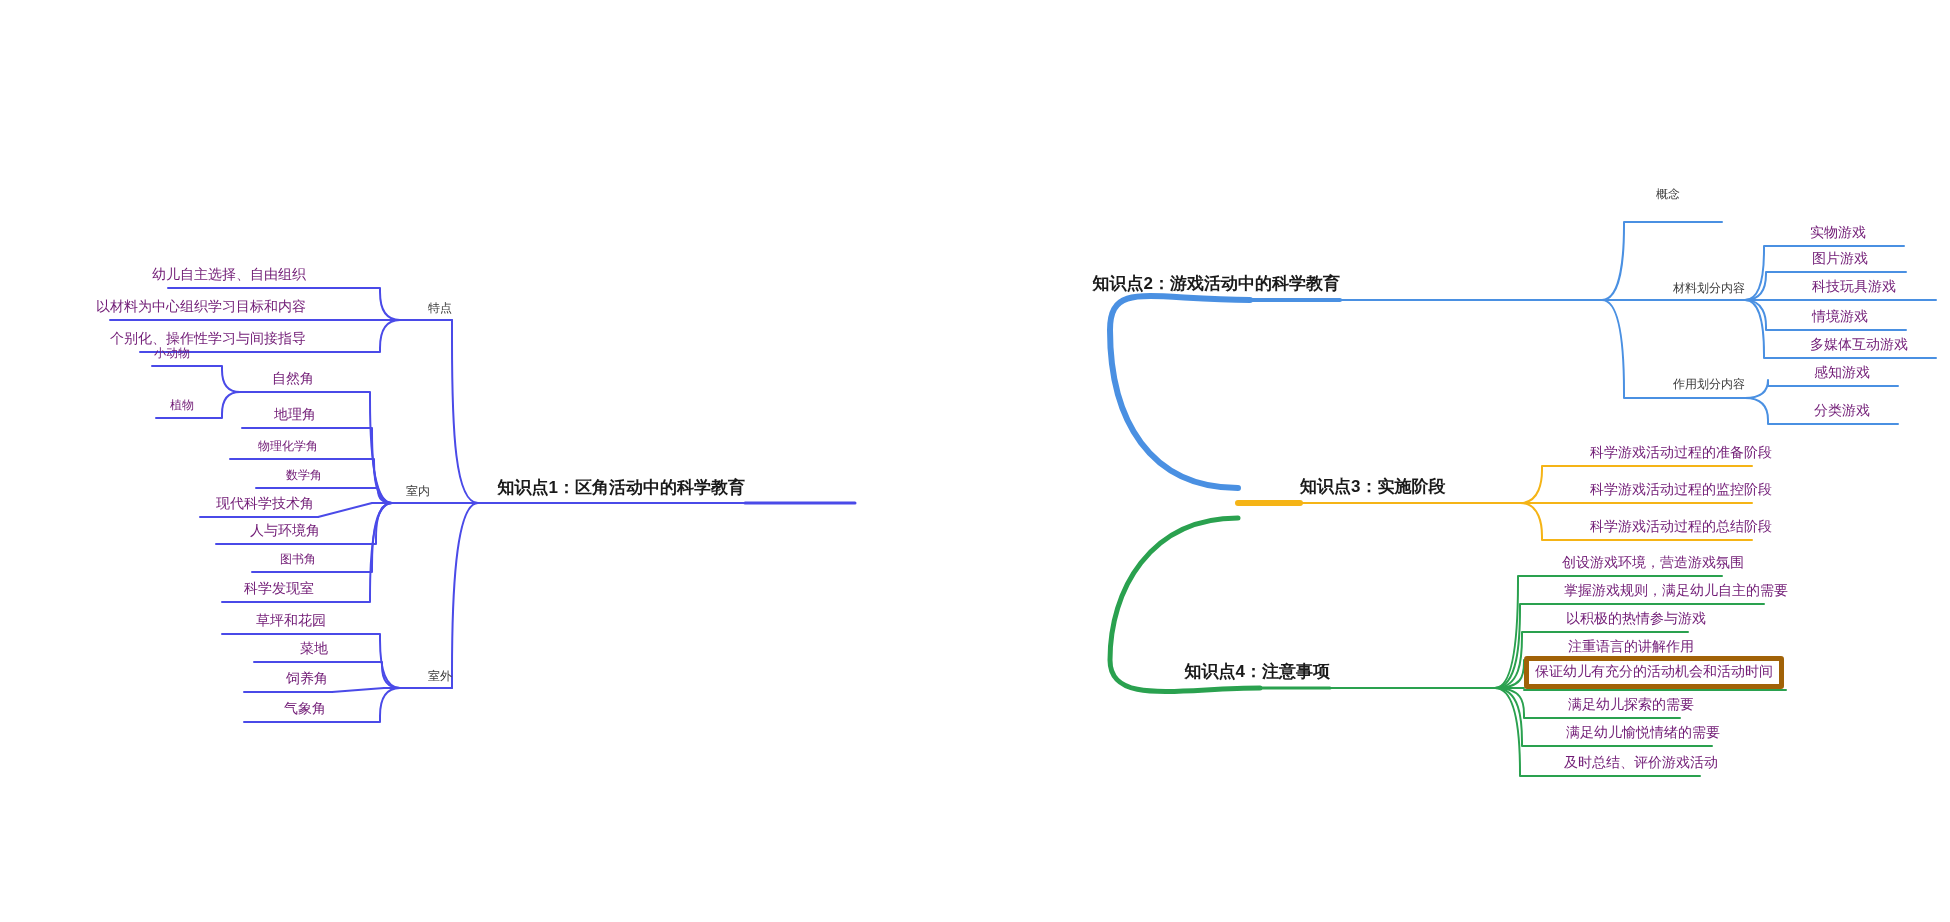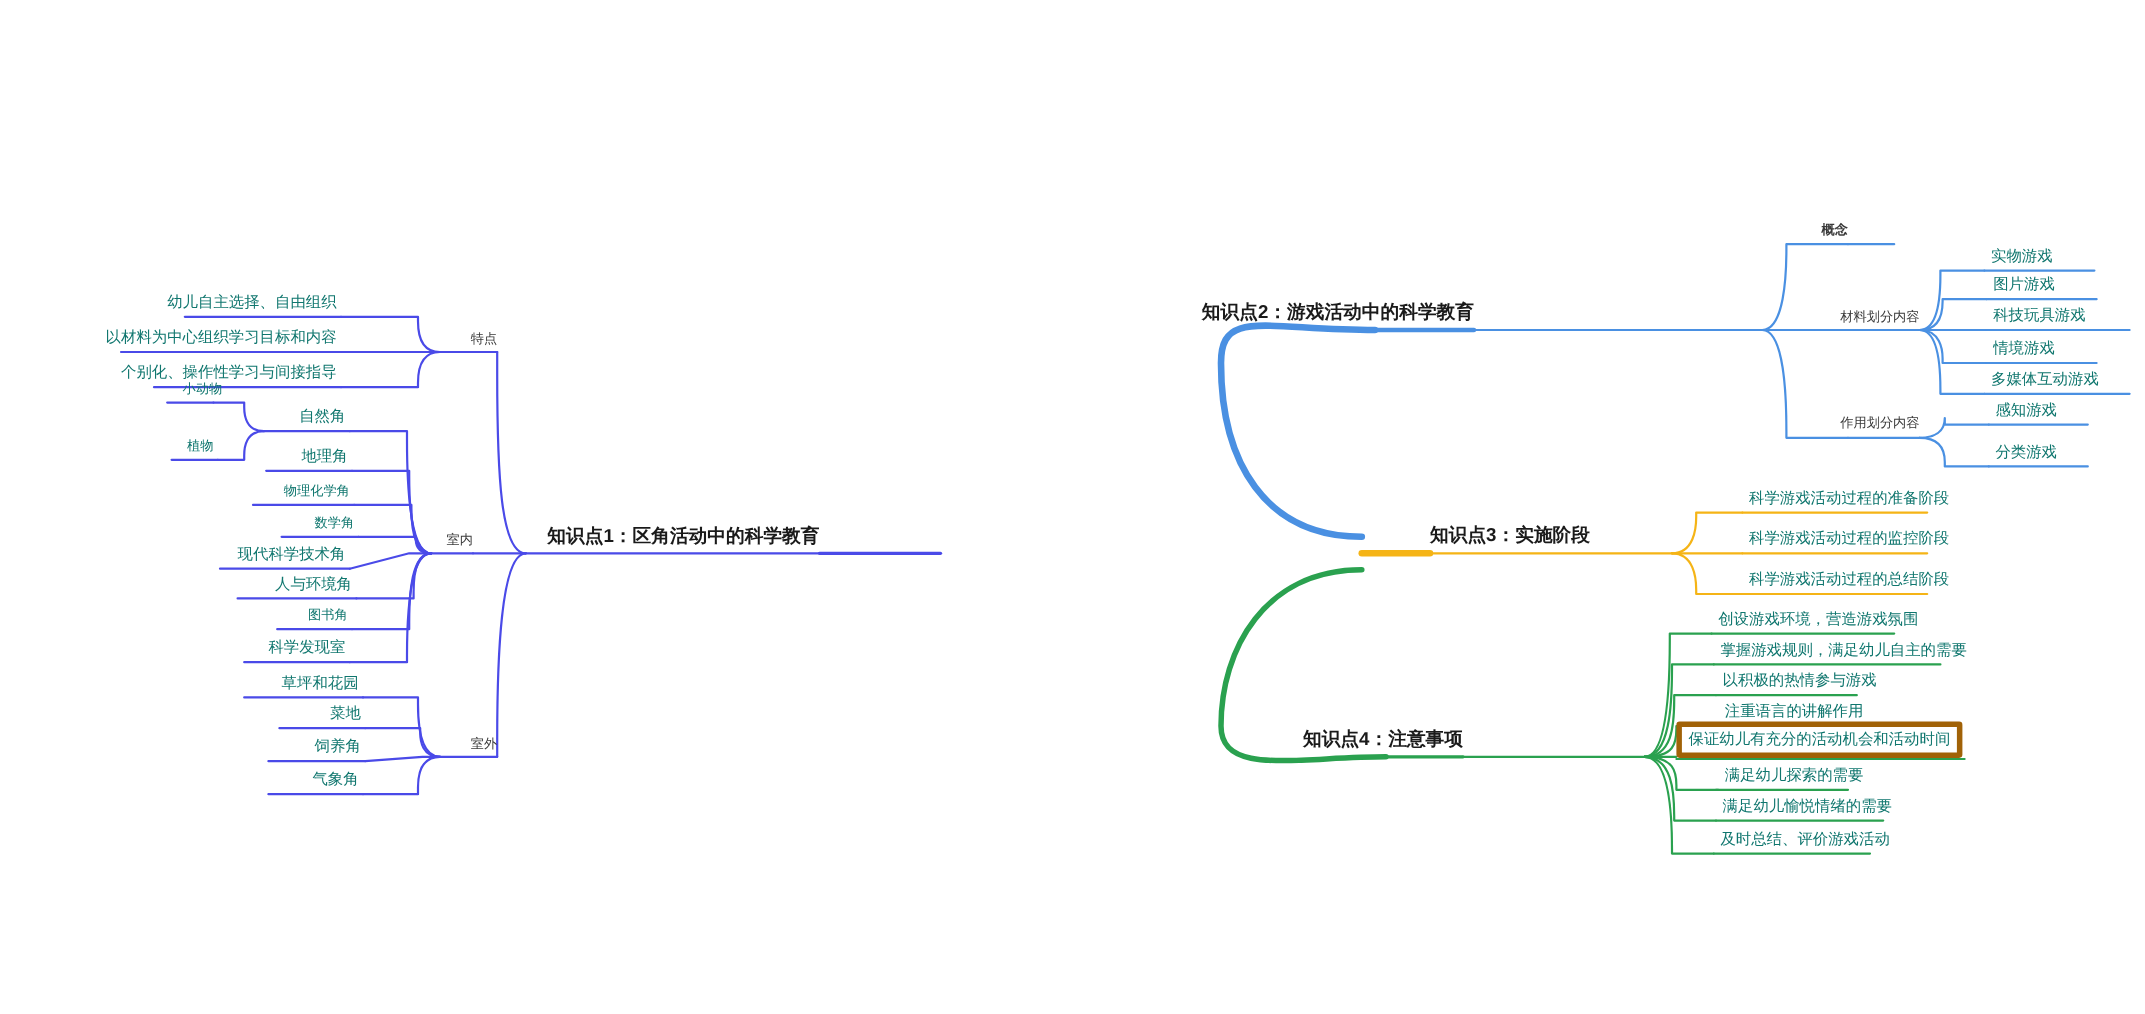--- a/index.html
+++ b/index.html
@@ -20,21 +20,21 @@
     box-shadow:0 1px 2px rgba(0,0,0,.18);
   }
 
   
   .topic{font-weight:bold;font-size:17px;color:#1a1a1a;}
 
   
   .label2{font-size:12px;color:#3a3a3a;}
 
   
-  .leaf{font-size:14px;color:#0f766e;padding:1px 4px 2px 4px;}
+  .leaf{font-size:14px;color:#701a75;padding:1px 4px 2px 4px;}
   .leaf.sm{font-size:12px;}
 
   
   .selected{
     border:5px solid #a16207;background:#ffffff;border-radius:3px;
     padding:2px 6px 3px 6px;
   }
 </style>
 </head>
 <body>
@@ -175,32 +175,32 @@
   <div class="node label2" style="left:430px;top:503px;transform:translate(-100%,-100%) translateY(-3px);">室内</div>
   <div class="node leaf" style="left:318px;top:392px;transform:translate(-100%,-100%) translateY(-2px);">自然角</div>
   <div class="node leaf" style="left:320px;top:428px;transform:translate(-100%,-100%) translateY(-2px);">地理角</div>
   <div class="node leaf sm" style="left:322px;top:459px;transform:translate(-100%,-100%) translateY(-2px);">物理化学角</div>
   <div class="node leaf sm" style="left:326px;top:488px;transform:translate(-100%,-100%) translateY(-2px);">数学角</div>
   <div class="node leaf" style="left:318px;top:517px;transform:translate(-100%,-100%) translateY(-2px);">现代科学技术角</div>
   <div class="node leaf" style="left:324px;top:544px;transform:translate(-100%,-100%) translateY(-2px);">人与环境角</div>
   <div class="node leaf sm" style="left:320px;top:572px;transform:translate(-100%,-100%) translateY(-2px);">图书角</div>
   <div class="node leaf" style="left:318px;top:602px;transform:translate(-100%,-100%) translateY(-2px);">科学发现室</div>
 
-  <div class="node leaf sm" style="left:194px;top:366px;transform:translate(-100%,-100%) translateY(-2px);margin-left:12px;">小动物</div>
+  <div class="node leaf sm" style="left:194px;top:366px;transform:translate(-100%,-100%) translateY(-2px);">小动物</div>
   <div class="node leaf sm" style="left:198px;top:418px;transform:translate(-100%,-100%) translateY(-2px);">植物</div>
 
   <div class="node label2" style="left:452px;top:688px;transform:translate(-100%,-100%) translateY(-3px);">室外</div>
   <div class="node leaf" style="left:330px;top:634px;transform:translate(-100%,-100%) translateY(-2px);">草坪和花园</div>
   <div class="node leaf" style="left:332px;top:662px;transform:translate(-100%,-100%) translateY(-2px);">菜地</div>
   <div class="node leaf" style="left:332px;top:692px;transform:translate(-100%,-100%) translateY(-2px);">饲养角</div>
   <div class="node leaf" style="left:330px;top:722px;transform:translate(-100%,-100%) translateY(-2px);">气象角</div>
 
   <div class="node topic" style="left:1340px;top:300px;transform:translate(-100%,-100%) translateY(-5px);">知识点2：游戏活动中的科学教育</div>
 
-  <div class="node label2" style="left:1680px;top:221px;transform:translate(-100%,-100%) translateY(-3px);font-weight:bold;">概念</div>
+  <div class="node label2" style="left:1680px;top:206px;transform:translate(-100%,-100%) translateY(-3px);">概念</div>
   <div class="node label2" style="left:1745px;top:300px;transform:translate(-100%,-100%) translateY(-3px);font-family:Liberation Serif, serif;">材料划分内容</div>
   <div class="node label2" style="left:1745px;top:396px;transform:translate(-100%,-100%) translateY(-3px);">作用划分内容</div>
 
   <div class="node leaf" style="left:1806px;top:246px;transform:translateY(-100%) translateY(-2px);">实物游戏</div>
   <div class="node leaf" style="left:1808px;top:272px;transform:translateY(-100%) translateY(-2px);">图片游戏</div>
   <div class="node leaf" style="left:1808px;top:300px;transform:translateY(-100%) translateY(-2px);">科技玩具游戏</div>
   <div class="node leaf" style="left:1808px;top:330px;transform:translateY(-100%) translateY(-2px);">情境游戏</div>
   <div class="node leaf" style="left:1806px;top:358px;transform:translateY(-100%) translateY(-2px);">多媒体互动游戏</div>
 
   <div class="node leaf" style="left:1810px;top:386px;transform:translateY(-100%) translateY(-2px);">感知游戏</div>

